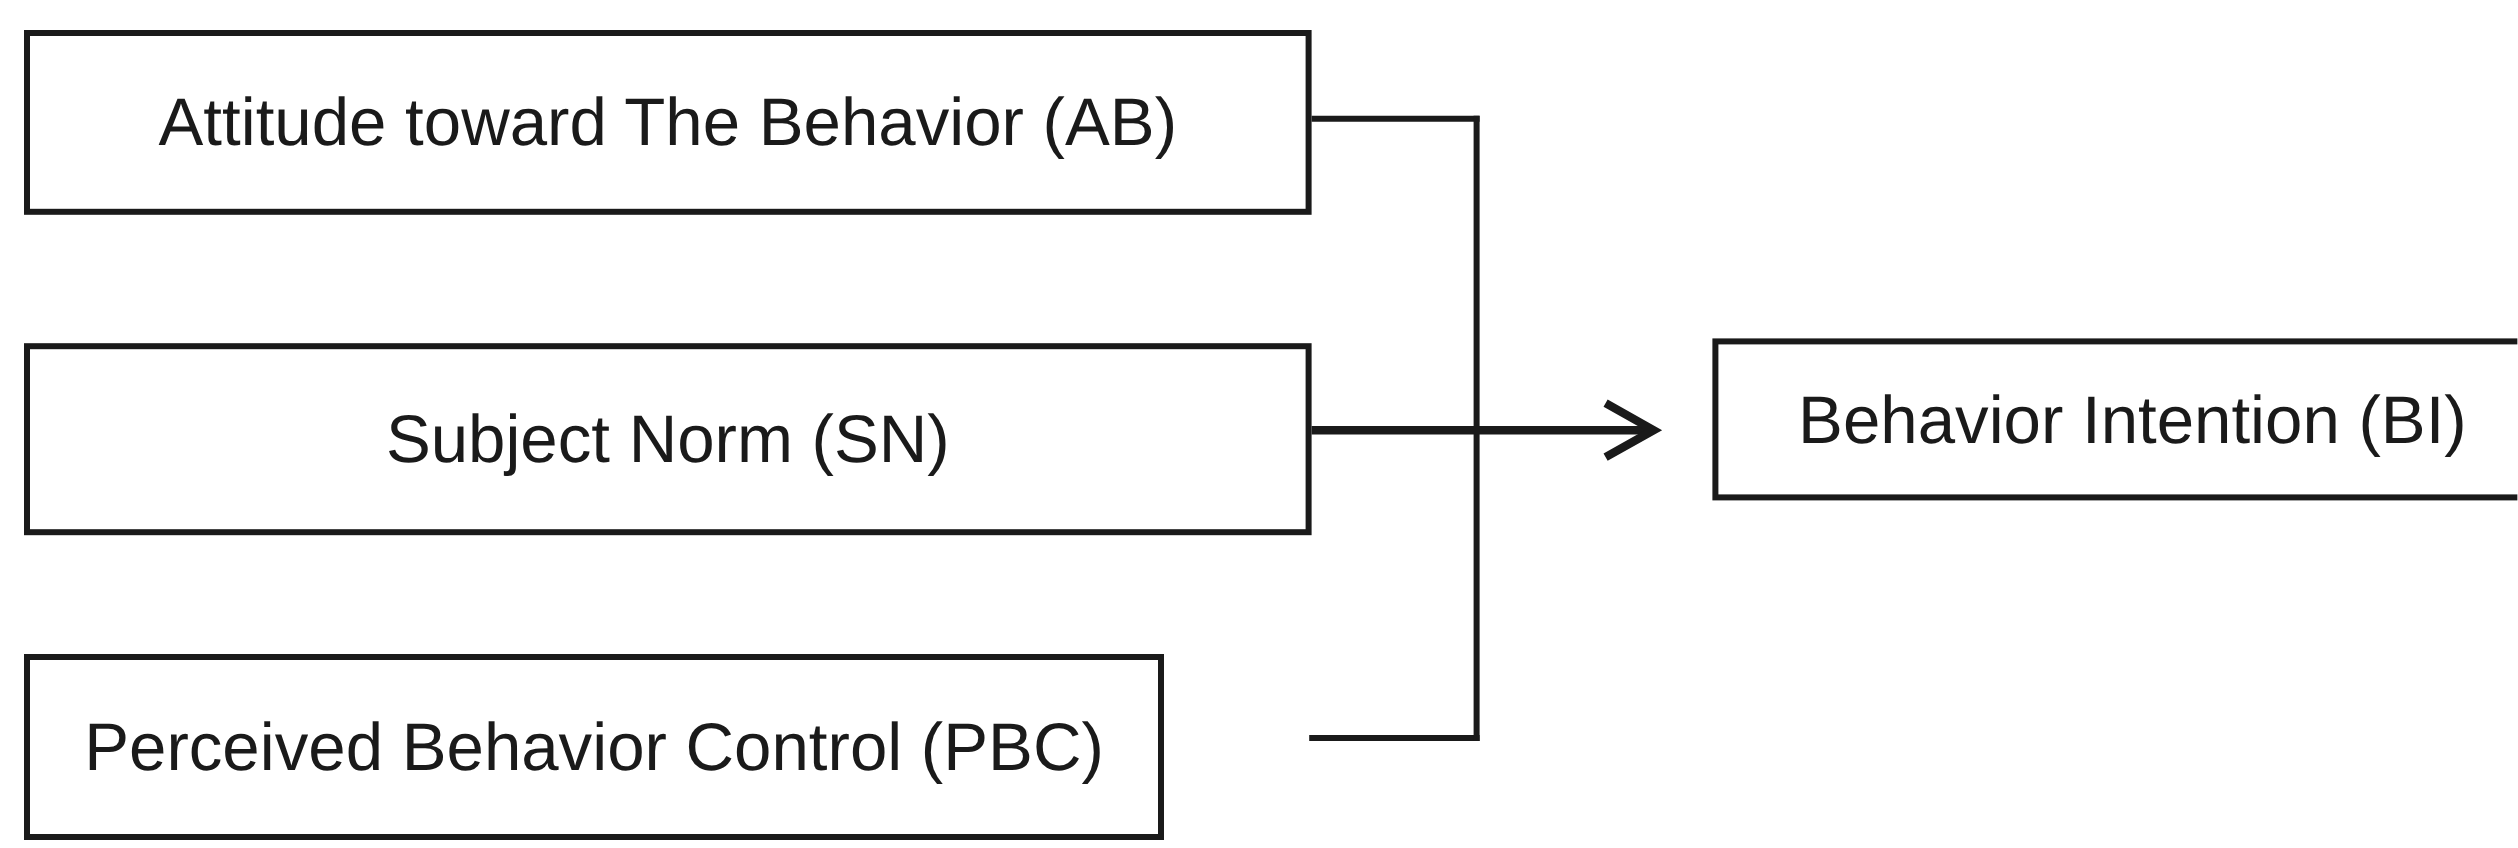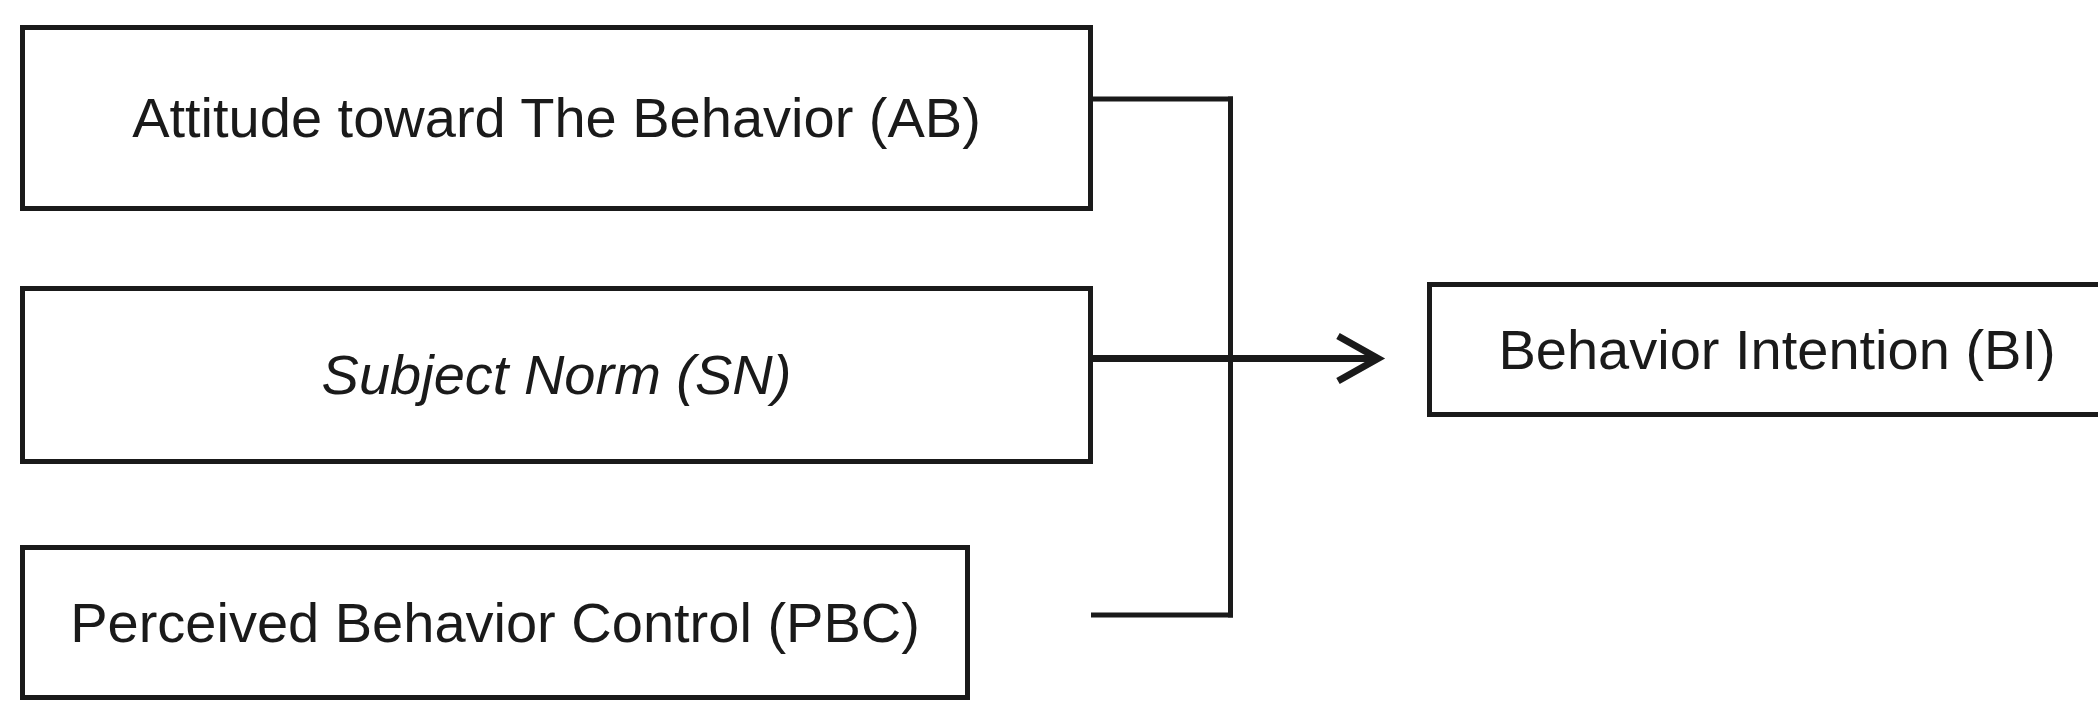--- a/index.html
+++ b/index.html
@@ -23,22 +23,22 @@
     border: 5px solid #1a1a1a;
     display: flex;
     align-items: center;
     justify-content: center;
     text-align: center;
     font-size: 56px;
     line-height: 1.1;
     white-space: nowrap;
     z-index: 2;
   }
-  .node-ab  { left: 20px;   top: 25px;  width: 1073px; height: 186px; }
-  .node-sn  { left: 20px;   top: 286px; width: 1073px; height: 178px; font-style: italic; }
+  .node-ab  { left: 20px;   top: 25px;  width: 1073px; height: 154px; }
+  .node-sn  { left: 20px;   top: 286px; width: 1073px; height: 160px; }
   .node-pbc { left: 20px;   top: 545px; width: 950px; height: 155px; }
   .node-bi  { left: 1427px; top: 282px; width: 700px;  height: 135px; }
   .connectors {
     position: absolute;
     left: 0;
     top: 0;
     width: 2098px;
     height: 707px;
     z-index: 1;
   }

